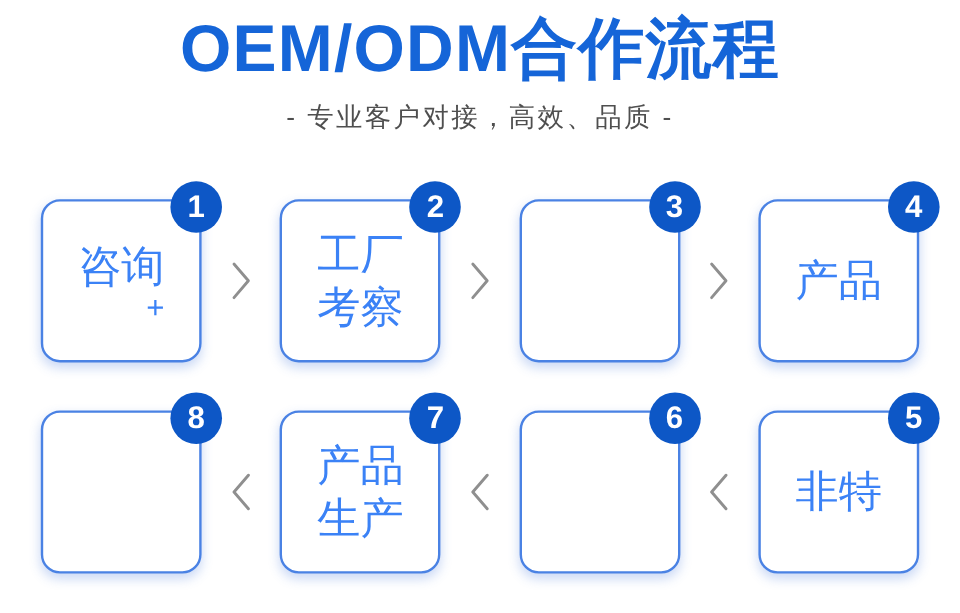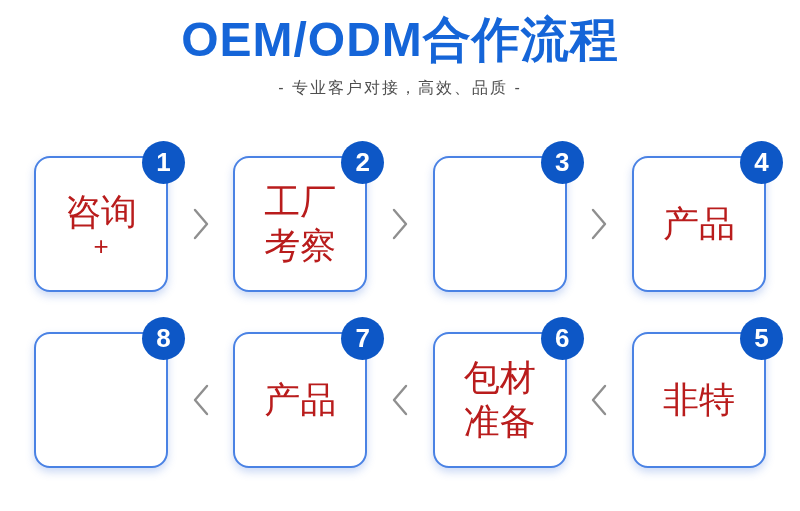--- a/index.html
+++ b/index.html
@@ -8,31 +8,31 @@
     width: 800px;
     height: 511px;
     background: #ffffff;
     overflow: hidden;
     font-family: "Liberation Sans", sans-serif;
   }
   .title {
     margin: 0;
     padding-top: 8px;
     text-align: center;
-    font-size: 48px;
+    font-size: 55px;
     line-height: 64px;
     font-weight: bold;
     color: #1565d8;
     letter-spacing: 1px;
   }
   .subtitle {
-    margin-top: 0;
+    margin-top: 10px;
     height: 32px;
     text-align: center;
-    font-size: 16px;
+    font-size: 22px;
     line-height: 32px;
     color: #4f4f4f;
     letter-spacing: 2px;
     font-weight: 500;
   }
   .flow-row {
     display: flex;
     align-items: center;
     justify-content: space-between;
     padding: 0 34px;
@@ -47,22 +47,22 @@
     height: 136px;
     background: #ffffff;
     border: 2px solid #4a82e4;
     border-radius: 16px;
     box-shadow: 0 4px 9px rgba(70, 120, 220, 0.28);
     display: flex;
     align-items: center;
     justify-content: center;
   }
   .step-text {
-    text-align: center;
-    color: #b91c1c;
+    text-align: right;
+    color: #3b82f6;
     font-size: 36px;
     line-height: 1.22;
     font-weight: 500;
   }
   .step-line.small {
     font-size: 26px;
     line-height: 0.95;
     font-weight: 400;
   }
   .badge {
@@ -142,33 +142,30 @@
       </div>
       <div class="arrow">
         <svg width="22" height="38" viewBox="0 0 22 38">
           <polyline points="17,5 5,19 17,33" fill="none" stroke="#8f8f8f" stroke-width="2.4" stroke-linecap="round" stroke-linejoin="round"></polyline>
         </svg>
       </div>
       <div class="step-box">
         <div class="badge">7</div>
         <div class="step-text">
           <div class="step-line">产品</div>
+          <div class="step-line">生产</div>
         </div>
       </div>
       <div class="arrow">
         <svg width="22" height="38" viewBox="0 0 22 38">
           <polyline points="17,5 5,19 17,33" fill="none" stroke="#8f8f8f" stroke-width="2.4" stroke-linecap="round" stroke-linejoin="round"></polyline>
         </svg>
       </div>
       <div class="step-box">
         <div class="badge">6</div>
-        <div class="step-text">
-          <div class="step-line">包材</div>
-          <div class="step-line">准备</div>
-        </div>
       </div>
       <div class="arrow">
         <svg width="22" height="38" viewBox="0 0 22 38">
           <polyline points="17,5 5,19 17,33" fill="none" stroke="#8f8f8f" stroke-width="2.4" stroke-linecap="round" stroke-linejoin="round"></polyline>
         </svg>
       </div>
       <div class="step-box">
         <div class="badge">5</div>
         <div class="step-text">
           <div class="step-line">非特</div>

